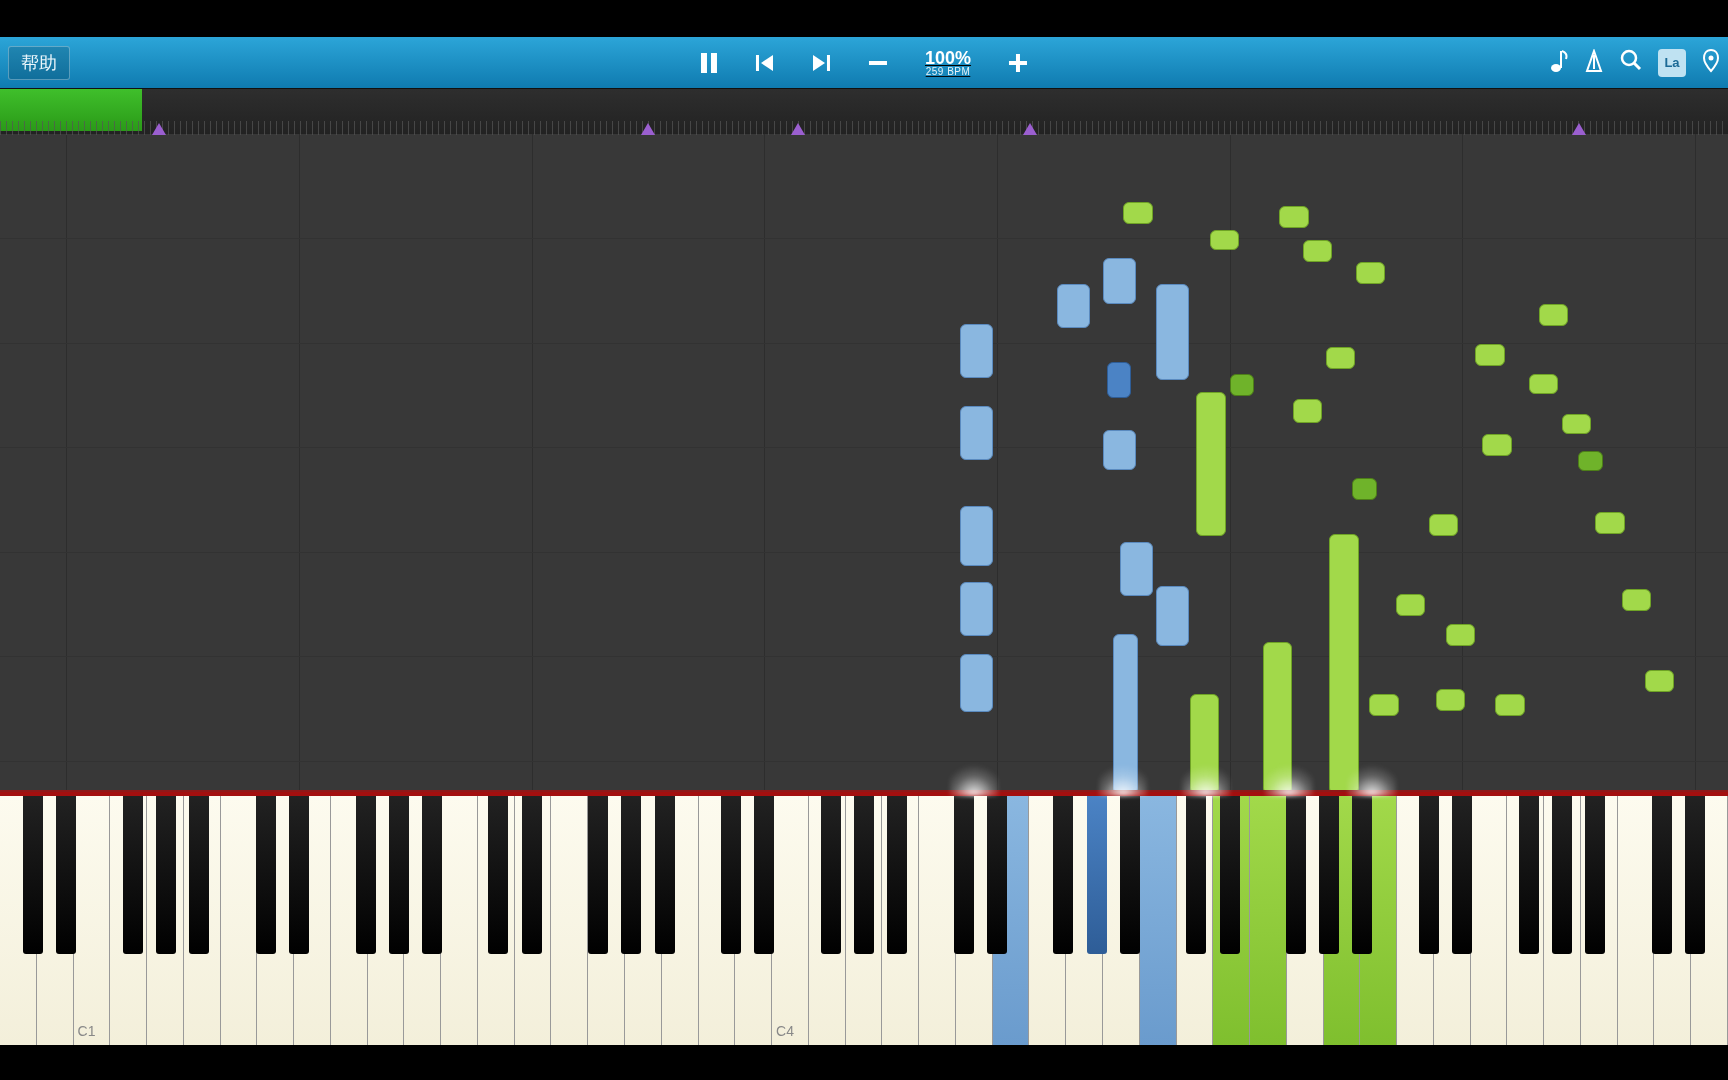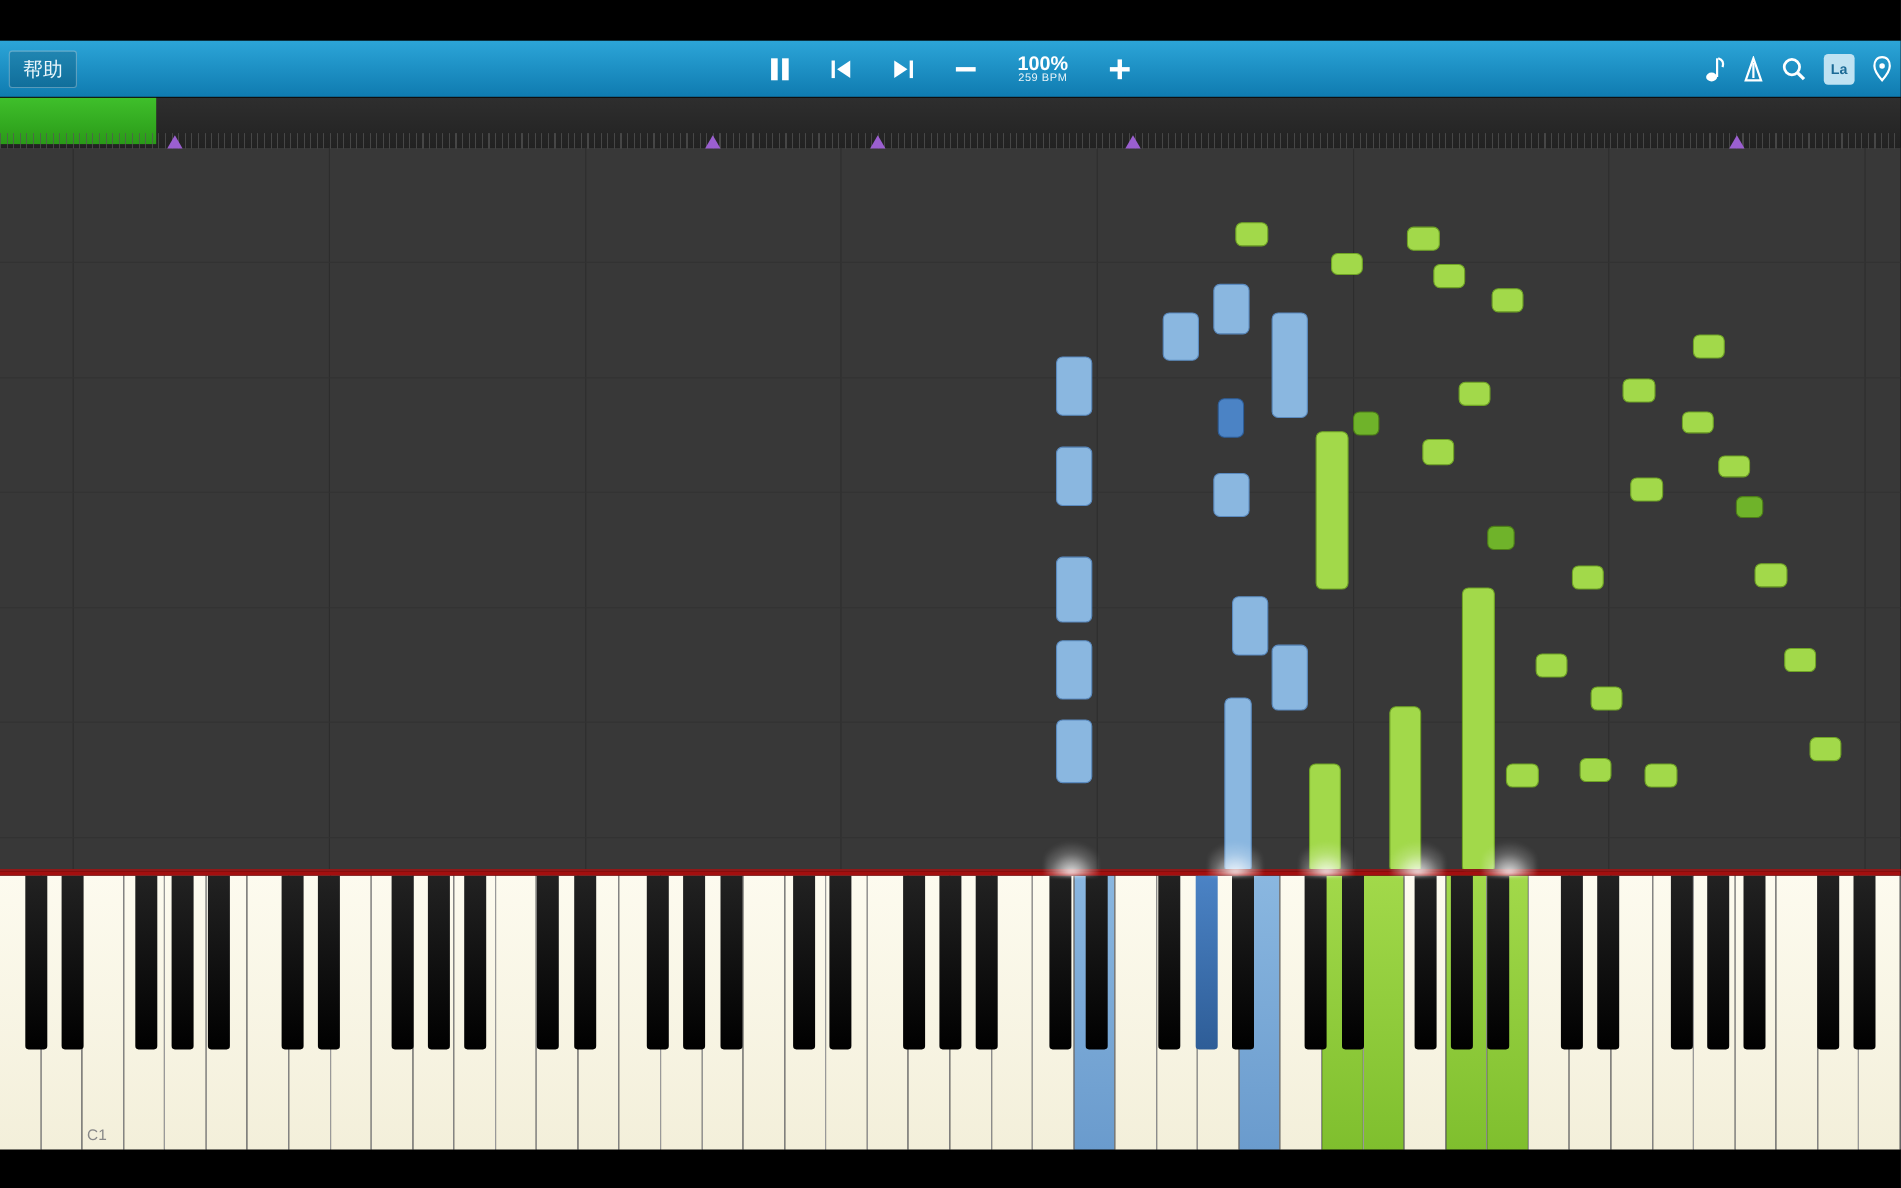--- a/index.html
+++ b/index.html
@@ -17,26 +17,26 @@
 .toolbar {
   position: absolute; top: 0; left: 0; right: 0; height: 51px;
   background: linear-gradient(#2ca5d8, #0f7bb0);
   display: flex; align-items: center; z-index: 20;
 }
 .help-btn {
   margin-left: 8px; padding: 4px 12px; background: rgba(0,0,0,.15);
   border: 1px solid rgba(255,255,255,.3); border-radius: 3px;
   color: #eaf6fb; font-size: 18px; cursor: pointer;
 }
-.center-controls { position: absolute; left: 50%; transform: translateX(-50%); display: flex; align-items: center; gap: 36px; }
+.center-controls { position: absolute; left: 50%; transform: translateX(-50%); display: flex; align-items: center; gap: 36px; text-decoration: underline; }
 .ctrl { color: #fff; cursor: pointer; display: inline-flex; align-items: center; justify-content: center; }
 .speed { text-align: center; color: #fff; line-height: 1; }
 .speed-top { font-size: 18px; font-weight: bold; }
 .speed-bot { font-size: 10px; opacity: .9; letter-spacing: .5px; }
-.right-controls { position: absolute; right: 8px; display: flex; align-items: center; gap: 16px; }
+.right-controls { position: absolute; right: 8px; display: flex; align-items: flex-start; gap: 16px; }
 .la-icon { width: 28px; height: 28px; background: #bfe2f2; border-radius: 4px; color: #1b6a96; font-size: 13px; font-weight: bold; display: flex; align-items: center; justify-content: center; }
 
 
 .timeline {
   position: absolute; top: 51px; left: 0; right: 0; height: 46px;
   background: linear-gradient(#2e2e2e, #222); z-index: 15;
   border-top: 1px solid #111;
 }
 .progress { position: absolute; top: 0; left: 0; height: 42px; background: linear-gradient(#3fbf2b,#2a9a18); }
 .ticks { position: absolute; top: 32px; left: 0; right: 0; height: 14px;
@@ -241,20 +241,23 @@
         <div class="white-key"></div>
         <div class="white-key"></div>
         <div class="white-key"></div>
         <div class="white-key"></div>
         <div class="white-key"></div>
         <div class="white-key"></div>
         <div class="white-key"></div>
         <div class="white-key"></div>
         <div class="white-key"></div>
         <div class="white-key"></div>
+        <div class="white-key">
+          <span class="lbl">C4</span>
+        </div>
         <div class="white-key"></div>
         <div class="white-key"></div>
         <div class="white-key"></div>
         <div class="white-key"></div>
         <div class="white-key"></div>
         <div class="white-key pressed-blue"></div>
         <div class="white-key"></div>
         <div class="white-key"></div>
         <div class="white-key"></div>
         <div class="white-key pressed-blue"></div>

